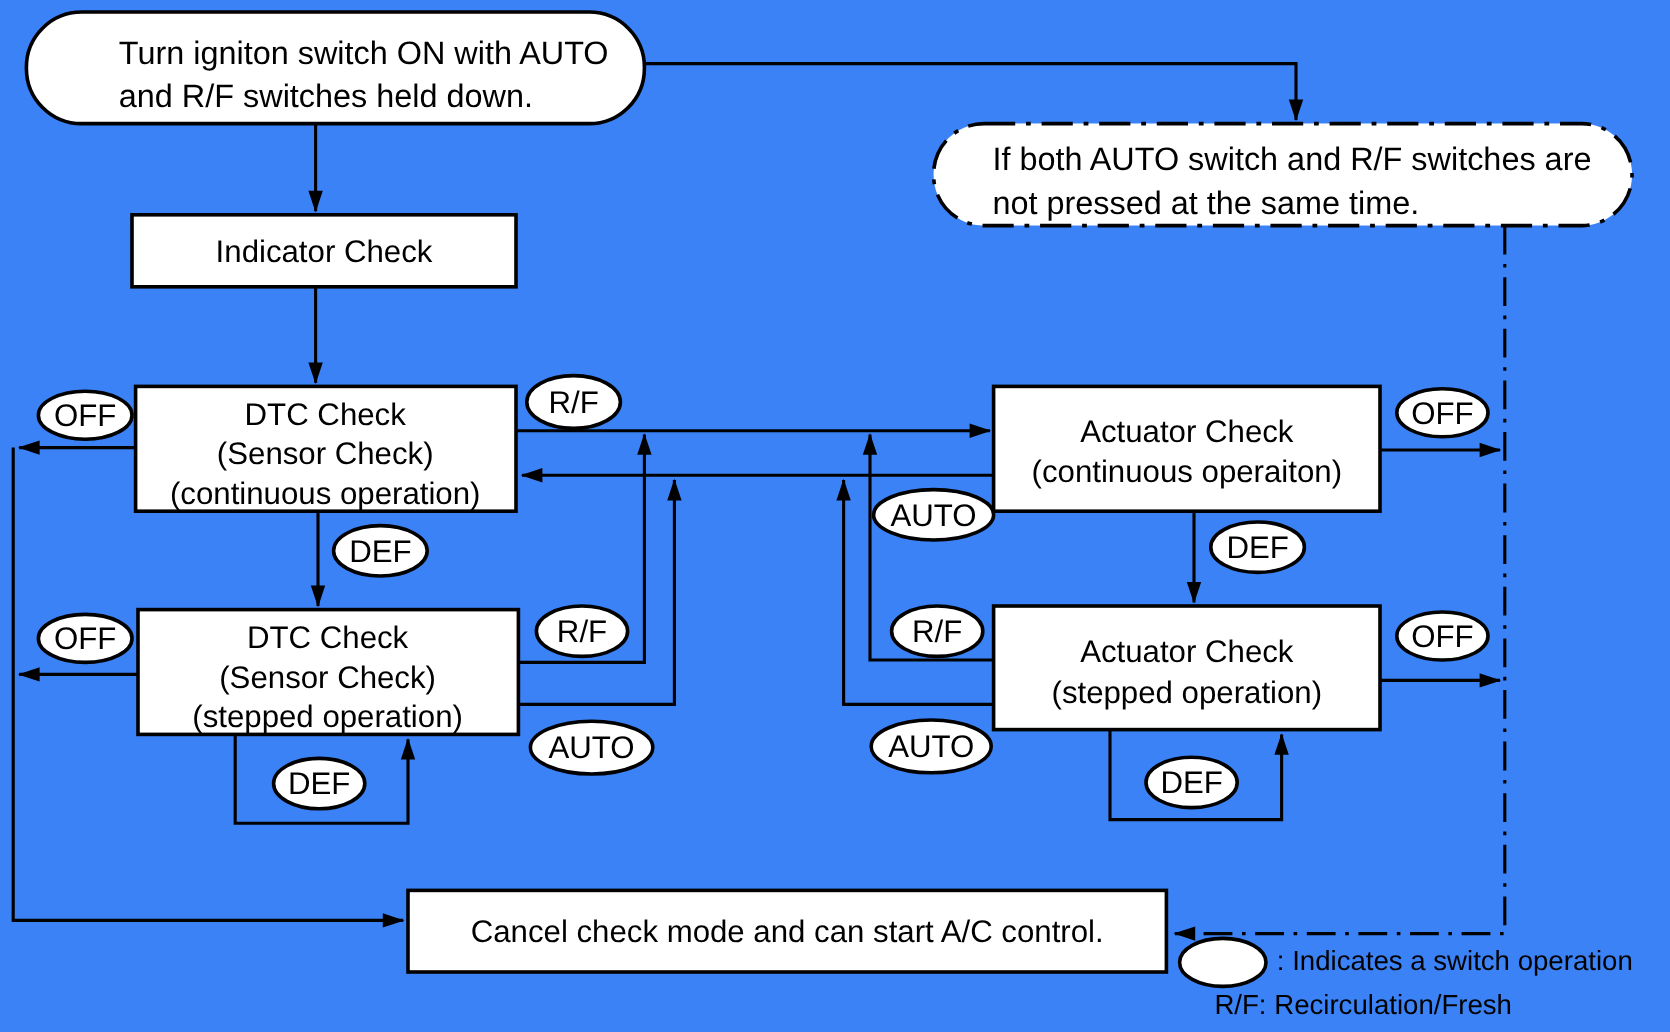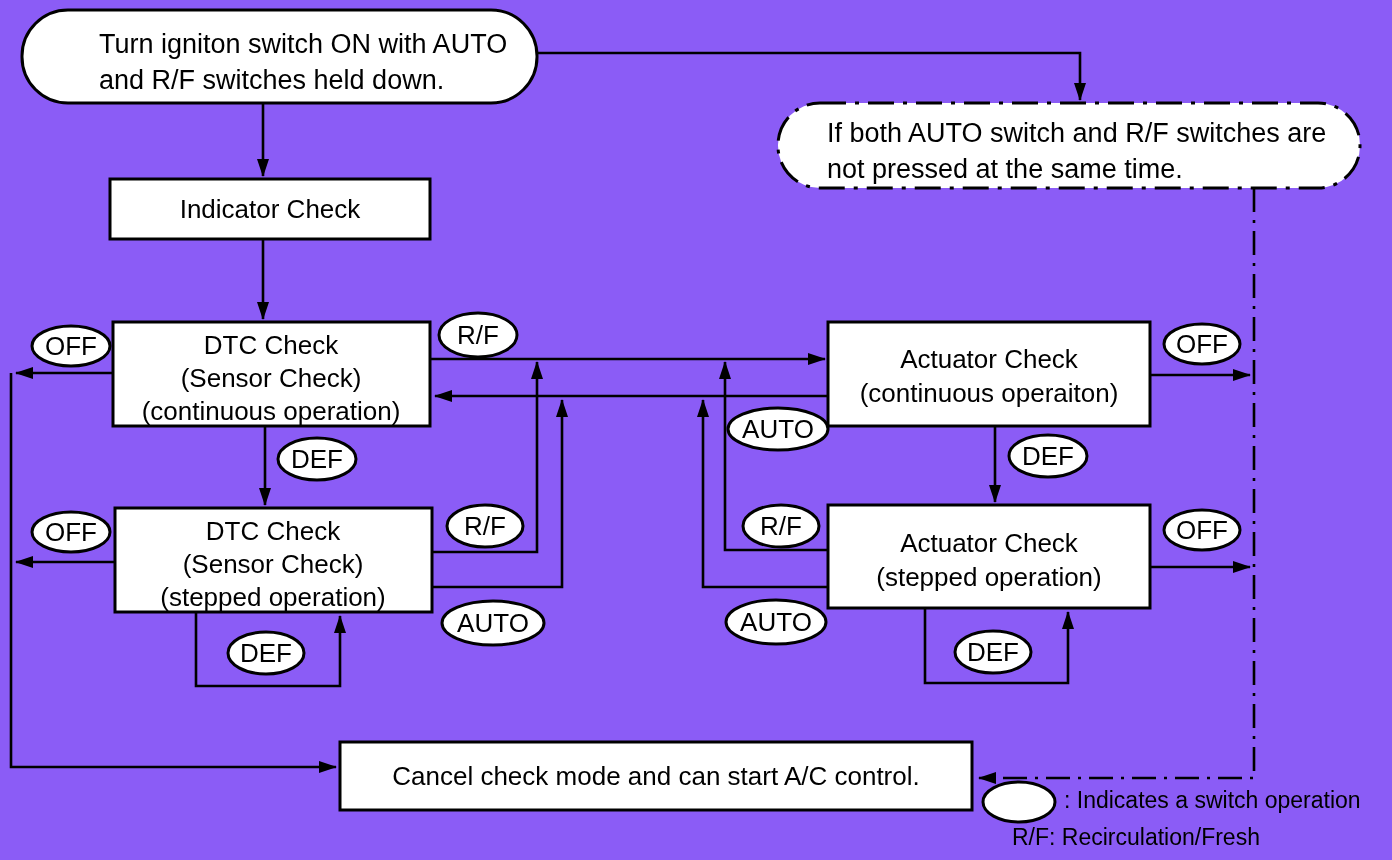--- a/index.html
+++ b/index.html
@@ -4,21 +4,21 @@
 <style>
   html, body {
     margin: 0;
     padding: 0;
     background: #ffffff;
   }
   #stage {
     position: relative;
     width: 1392px;
     height: 860px;
-    background: #8b5cf6;
+    background: #3b82f6;
     font-family: "Liberation Sans", sans-serif;
   }
   svg { display: block; }
   .node-box {
     fill: #ffffff;
     stroke: #000000;
     stroke-width: 3;
   }
   .stadium {
     fill: #ffffff;

